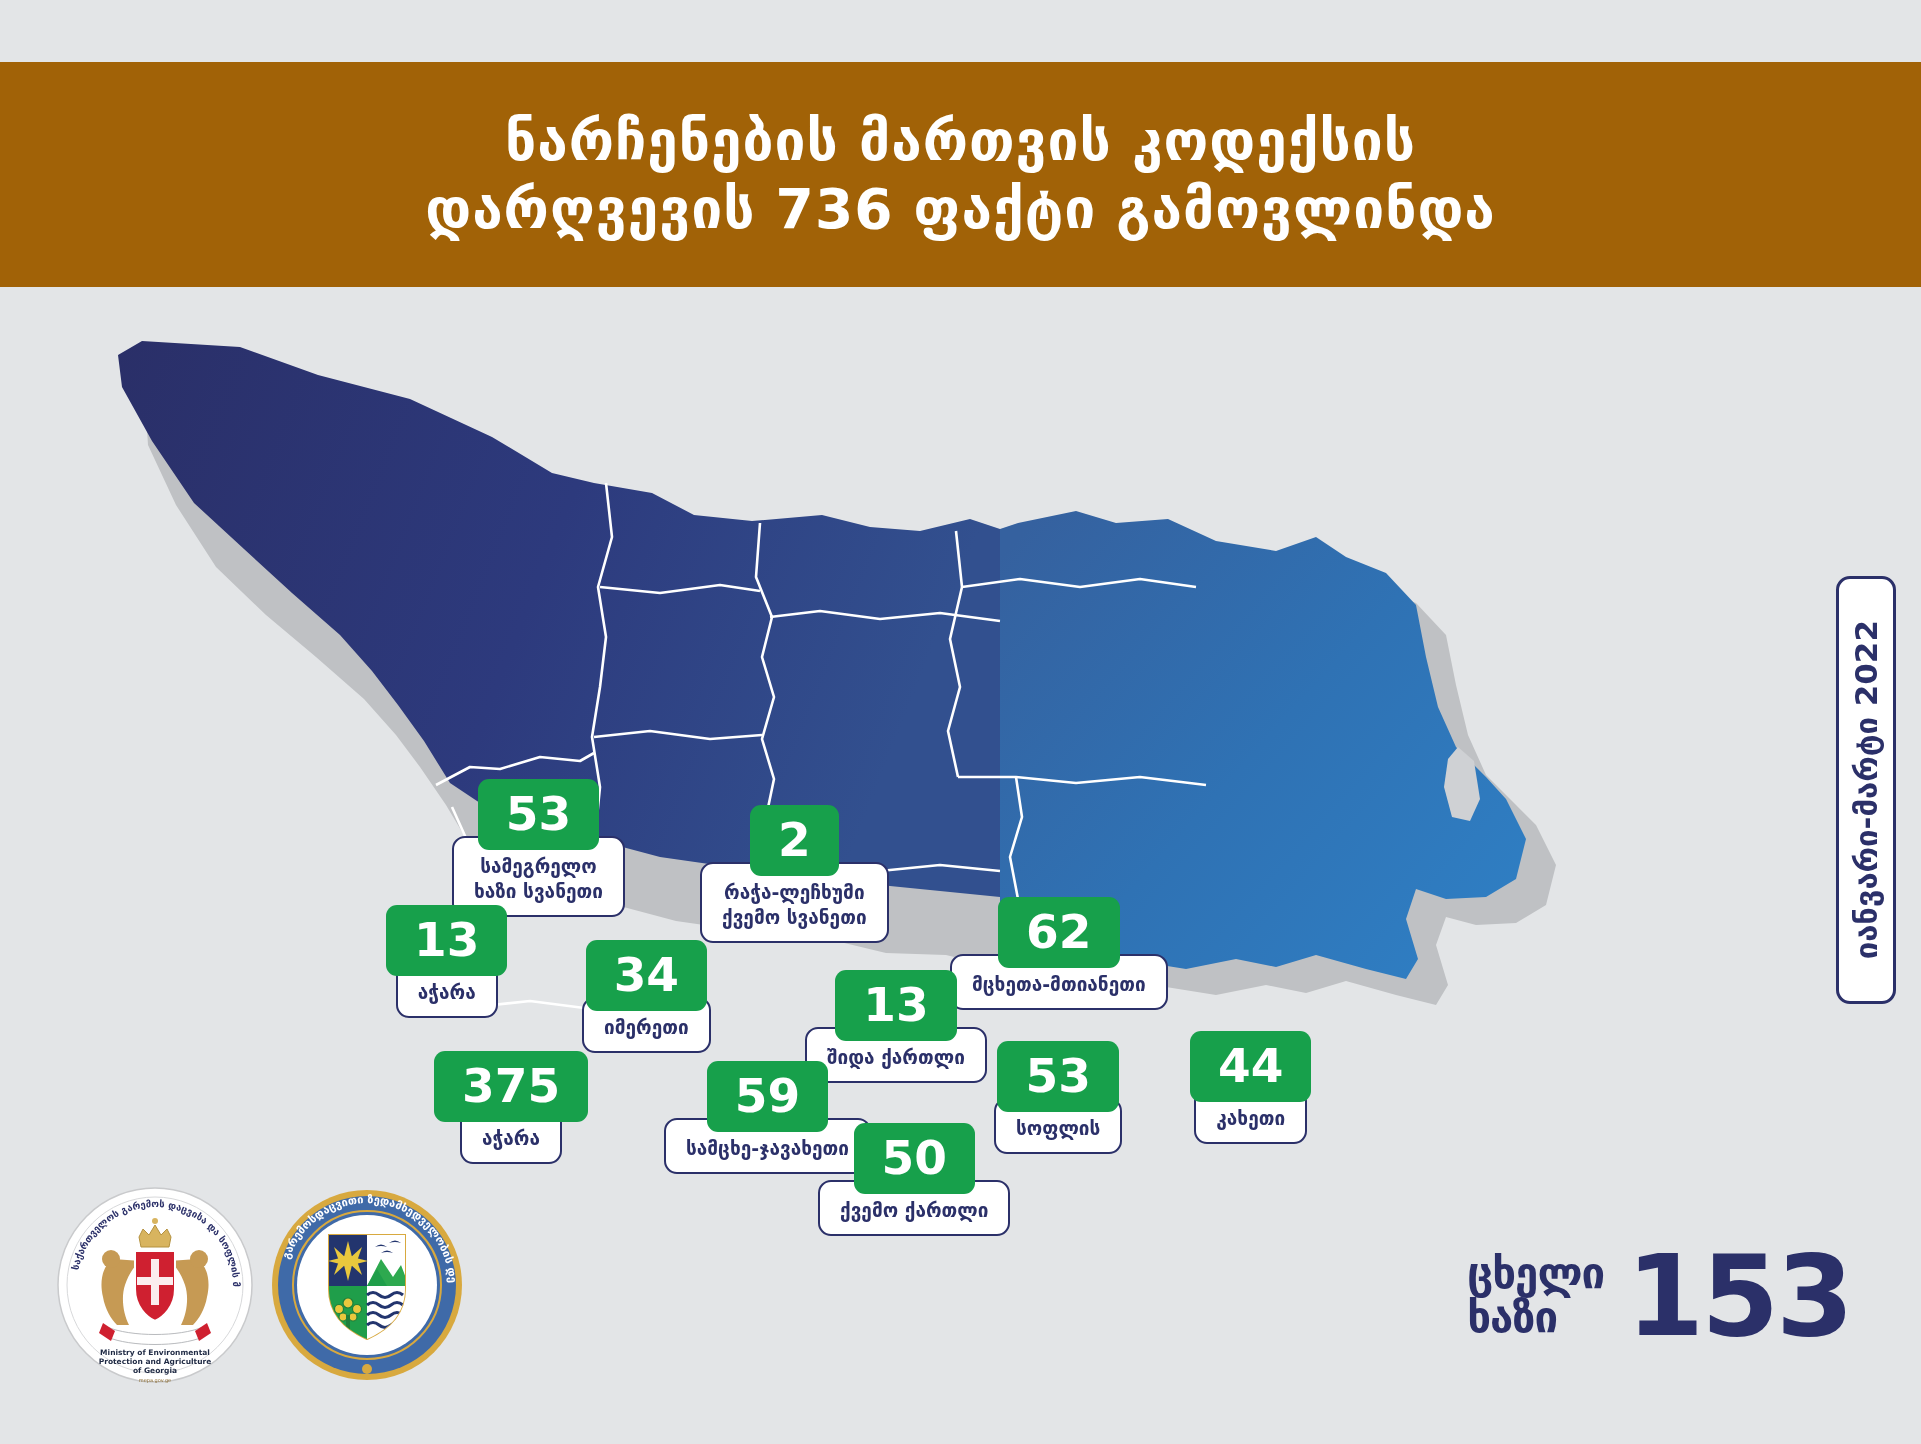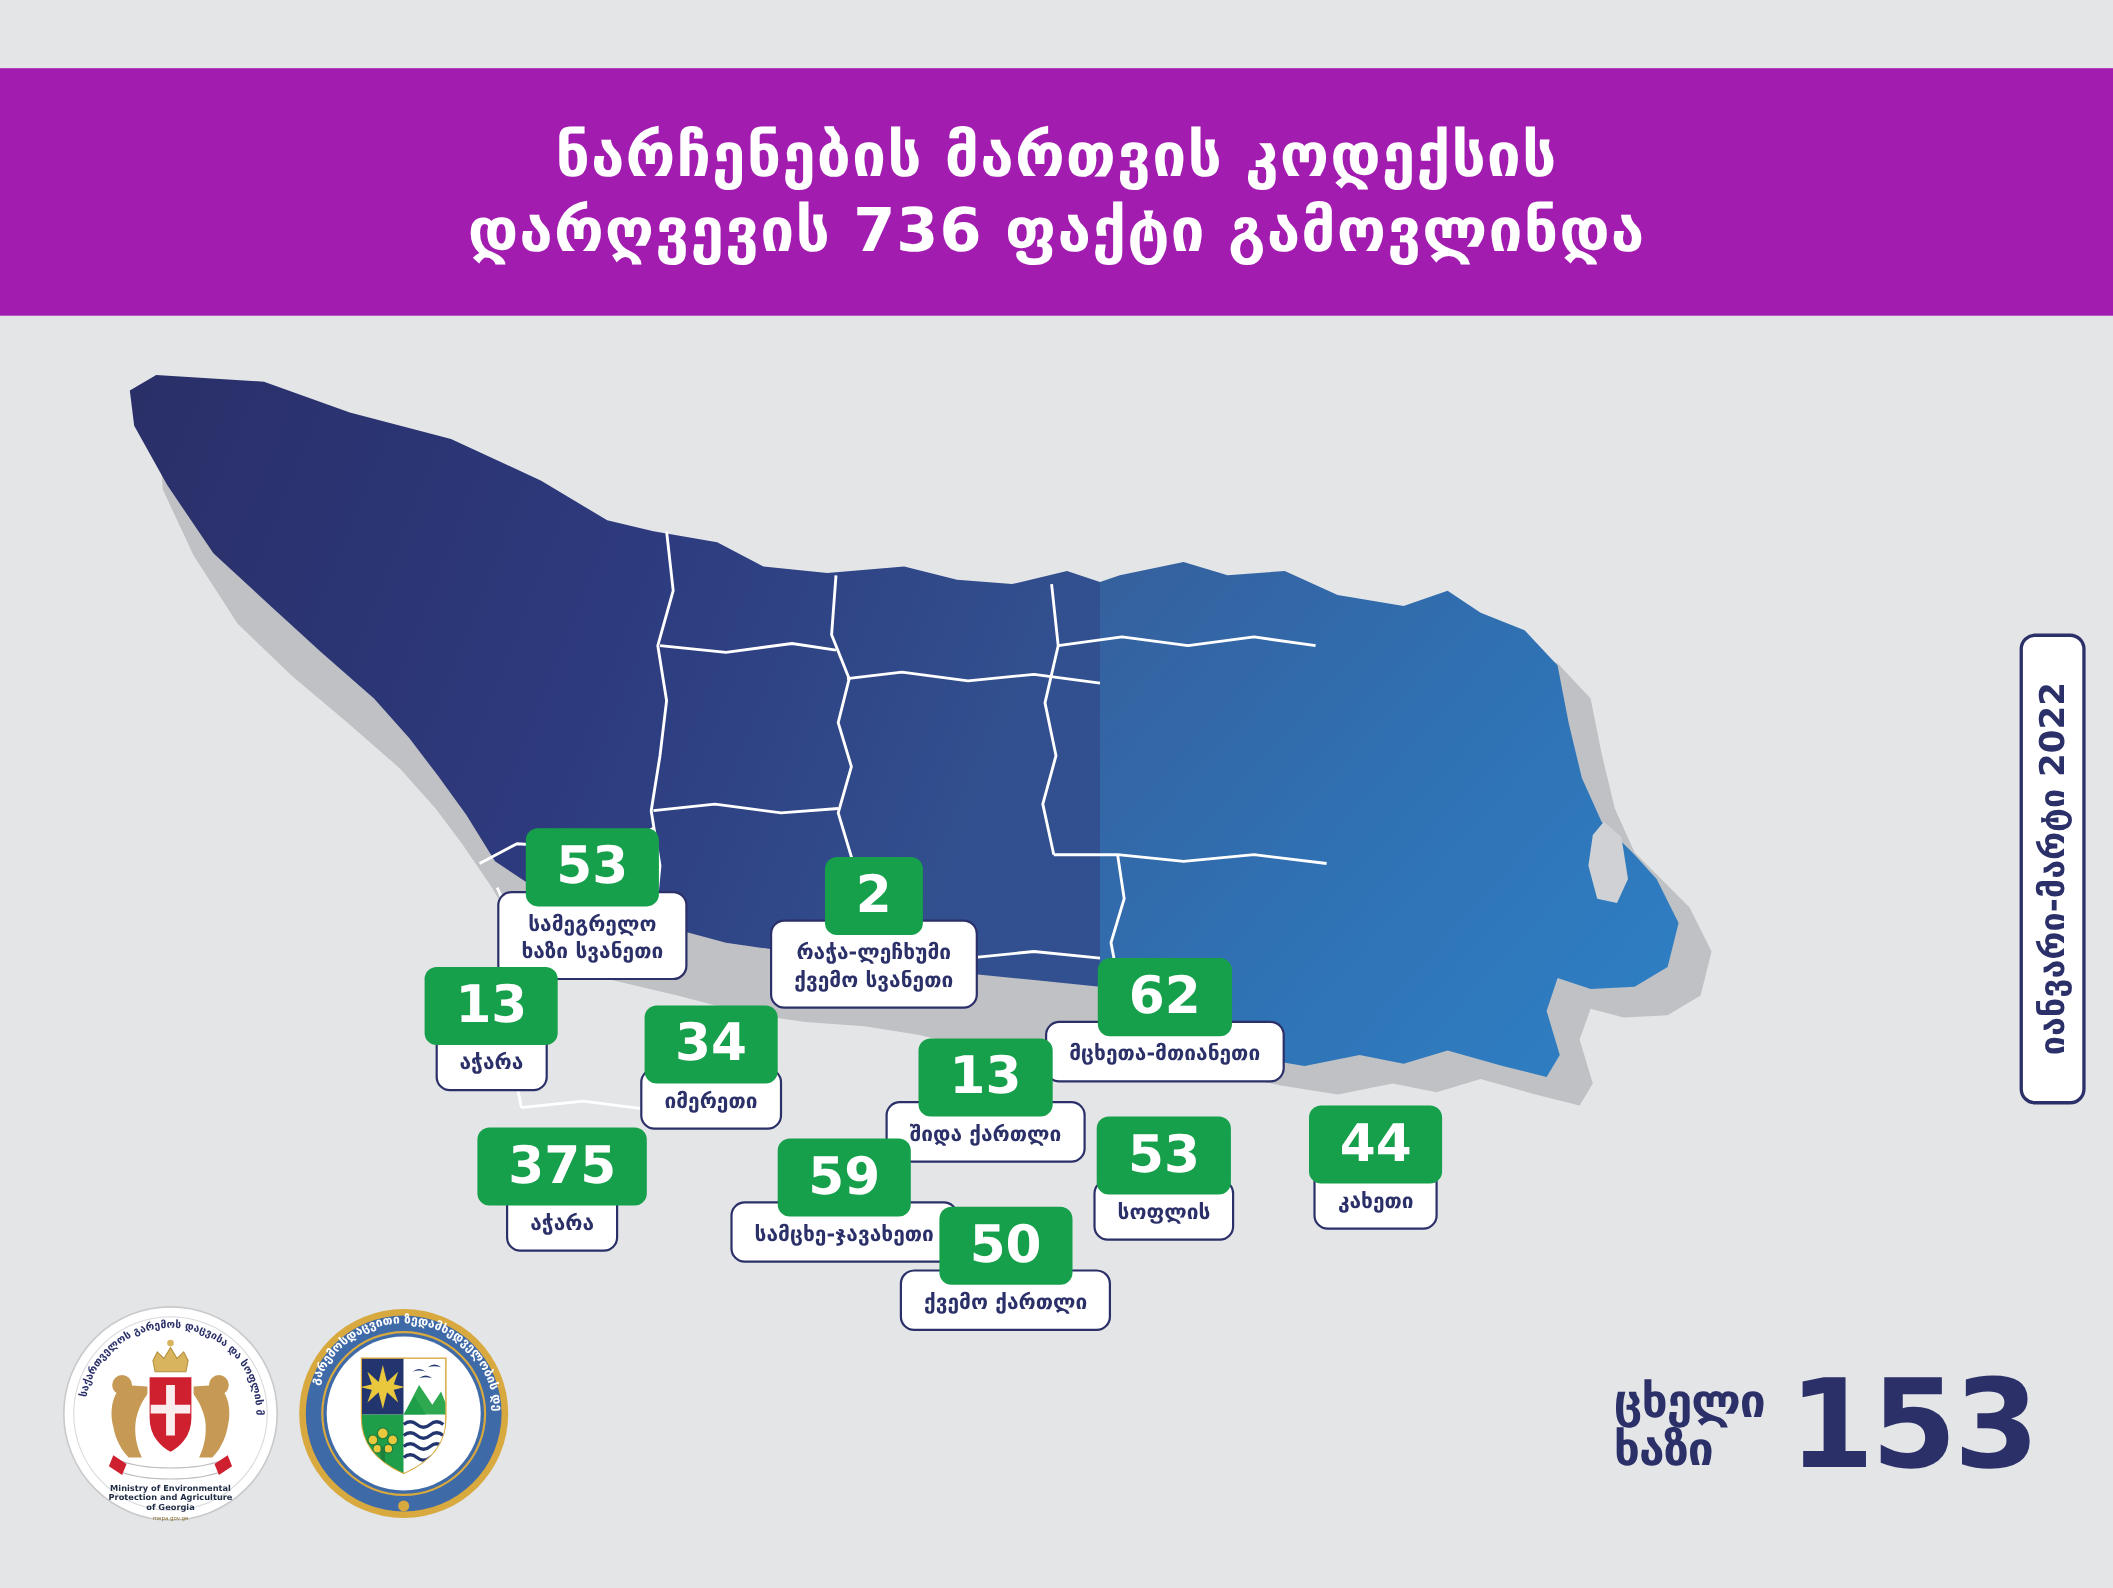--- a/index.html
+++ b/index.html
@@ -9,21 +9,21 @@
     font-family:"DejaVu Sans","Liberation Sans",sans-serif;
     overflow:hidden;
     position:relative;
   }
 
   
   #header-banner{
     position:absolute;
     left:0; top:62px;
     width:1921px; height:225px;
-    background:#a21caf;
+    background:#a16207;
     display:flex; flex-direction:column;
     align-items:center; justify-content:center;
   }
   .header-line{
     color:#ffffff;
     font-weight:bold;
     font-size:55px;
     line-height:68px;
     letter-spacing:1px;
     text-align:center;
@@ -51,20 +51,21 @@
     font-weight:bold;
     font-size:47px;
     line-height:47px;
     padding:11px 28px 13px 28px;
     border-radius:11px;
     position:relative;
     z-index:3;
     min-width:86px;
     text-align:center;
     font-family:"DejaVu Sans",sans-serif;
+    margin-top:26px;
   }
   .pin-name{
     background:#ffffff;
     color:#2b3069;
     border:2.5px solid #2b3069;
     border-radius:13px;
     font-size:19px;
     font-weight:bold;
     line-height:25px;
     padding:16px 20px 11px 20px;

